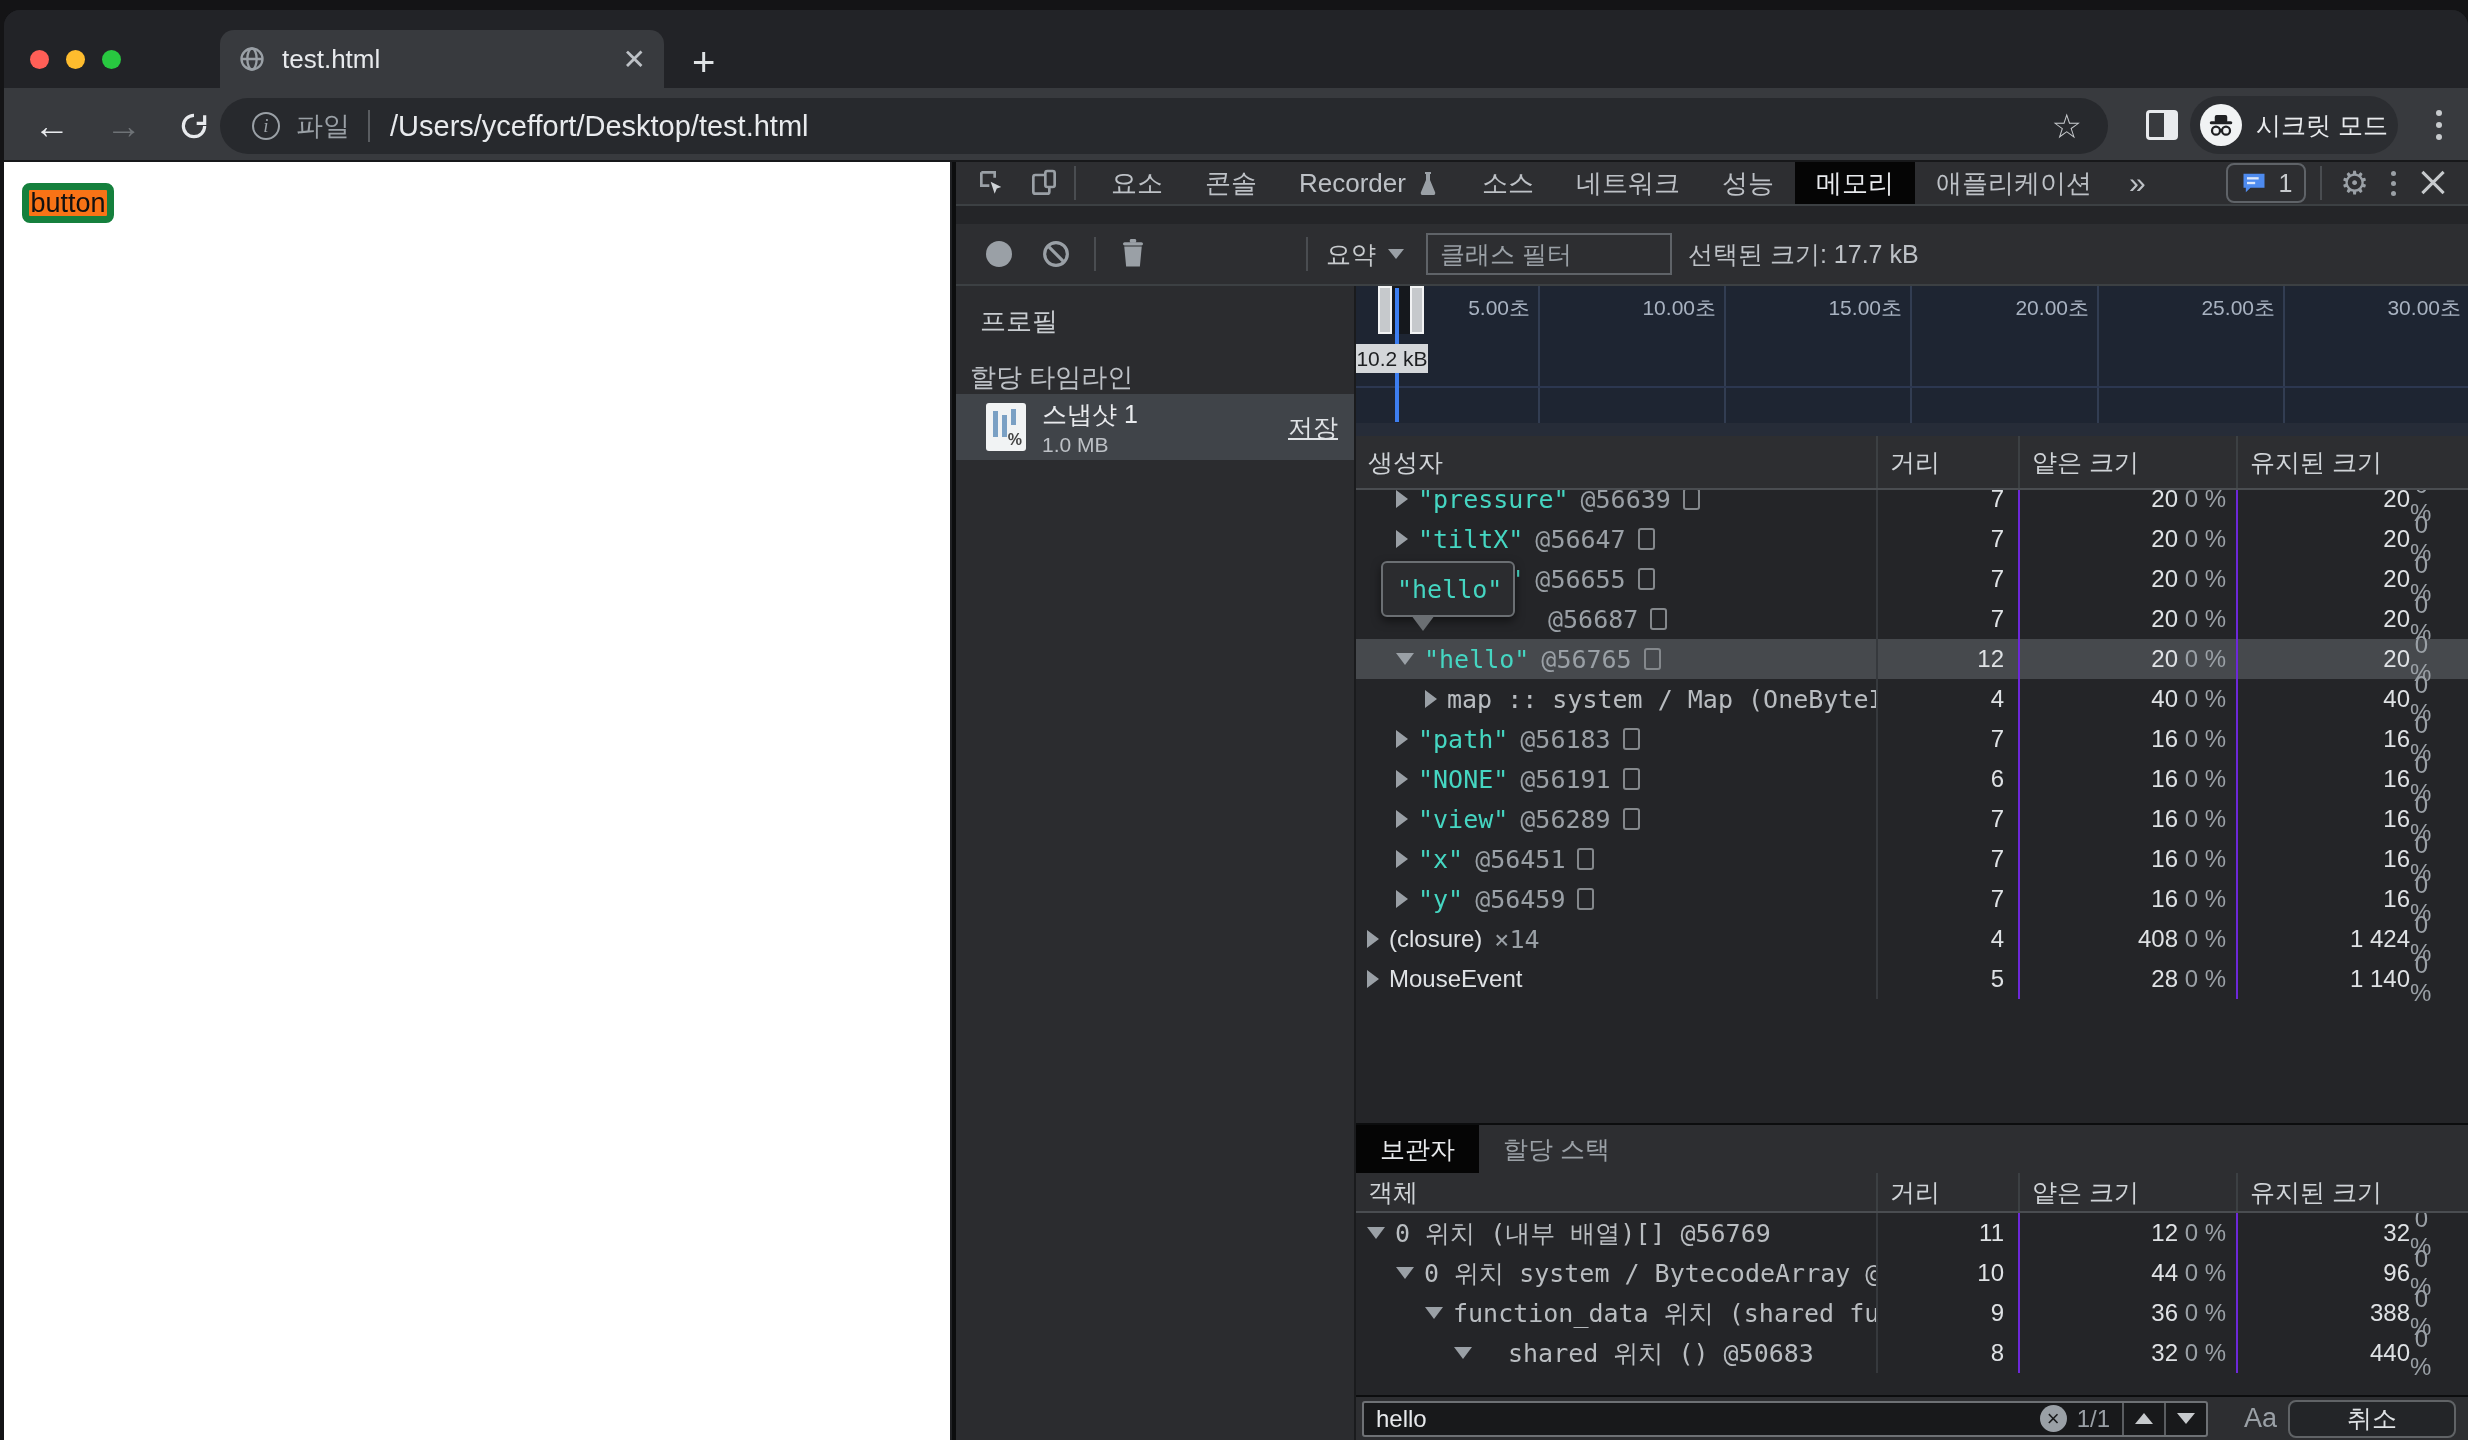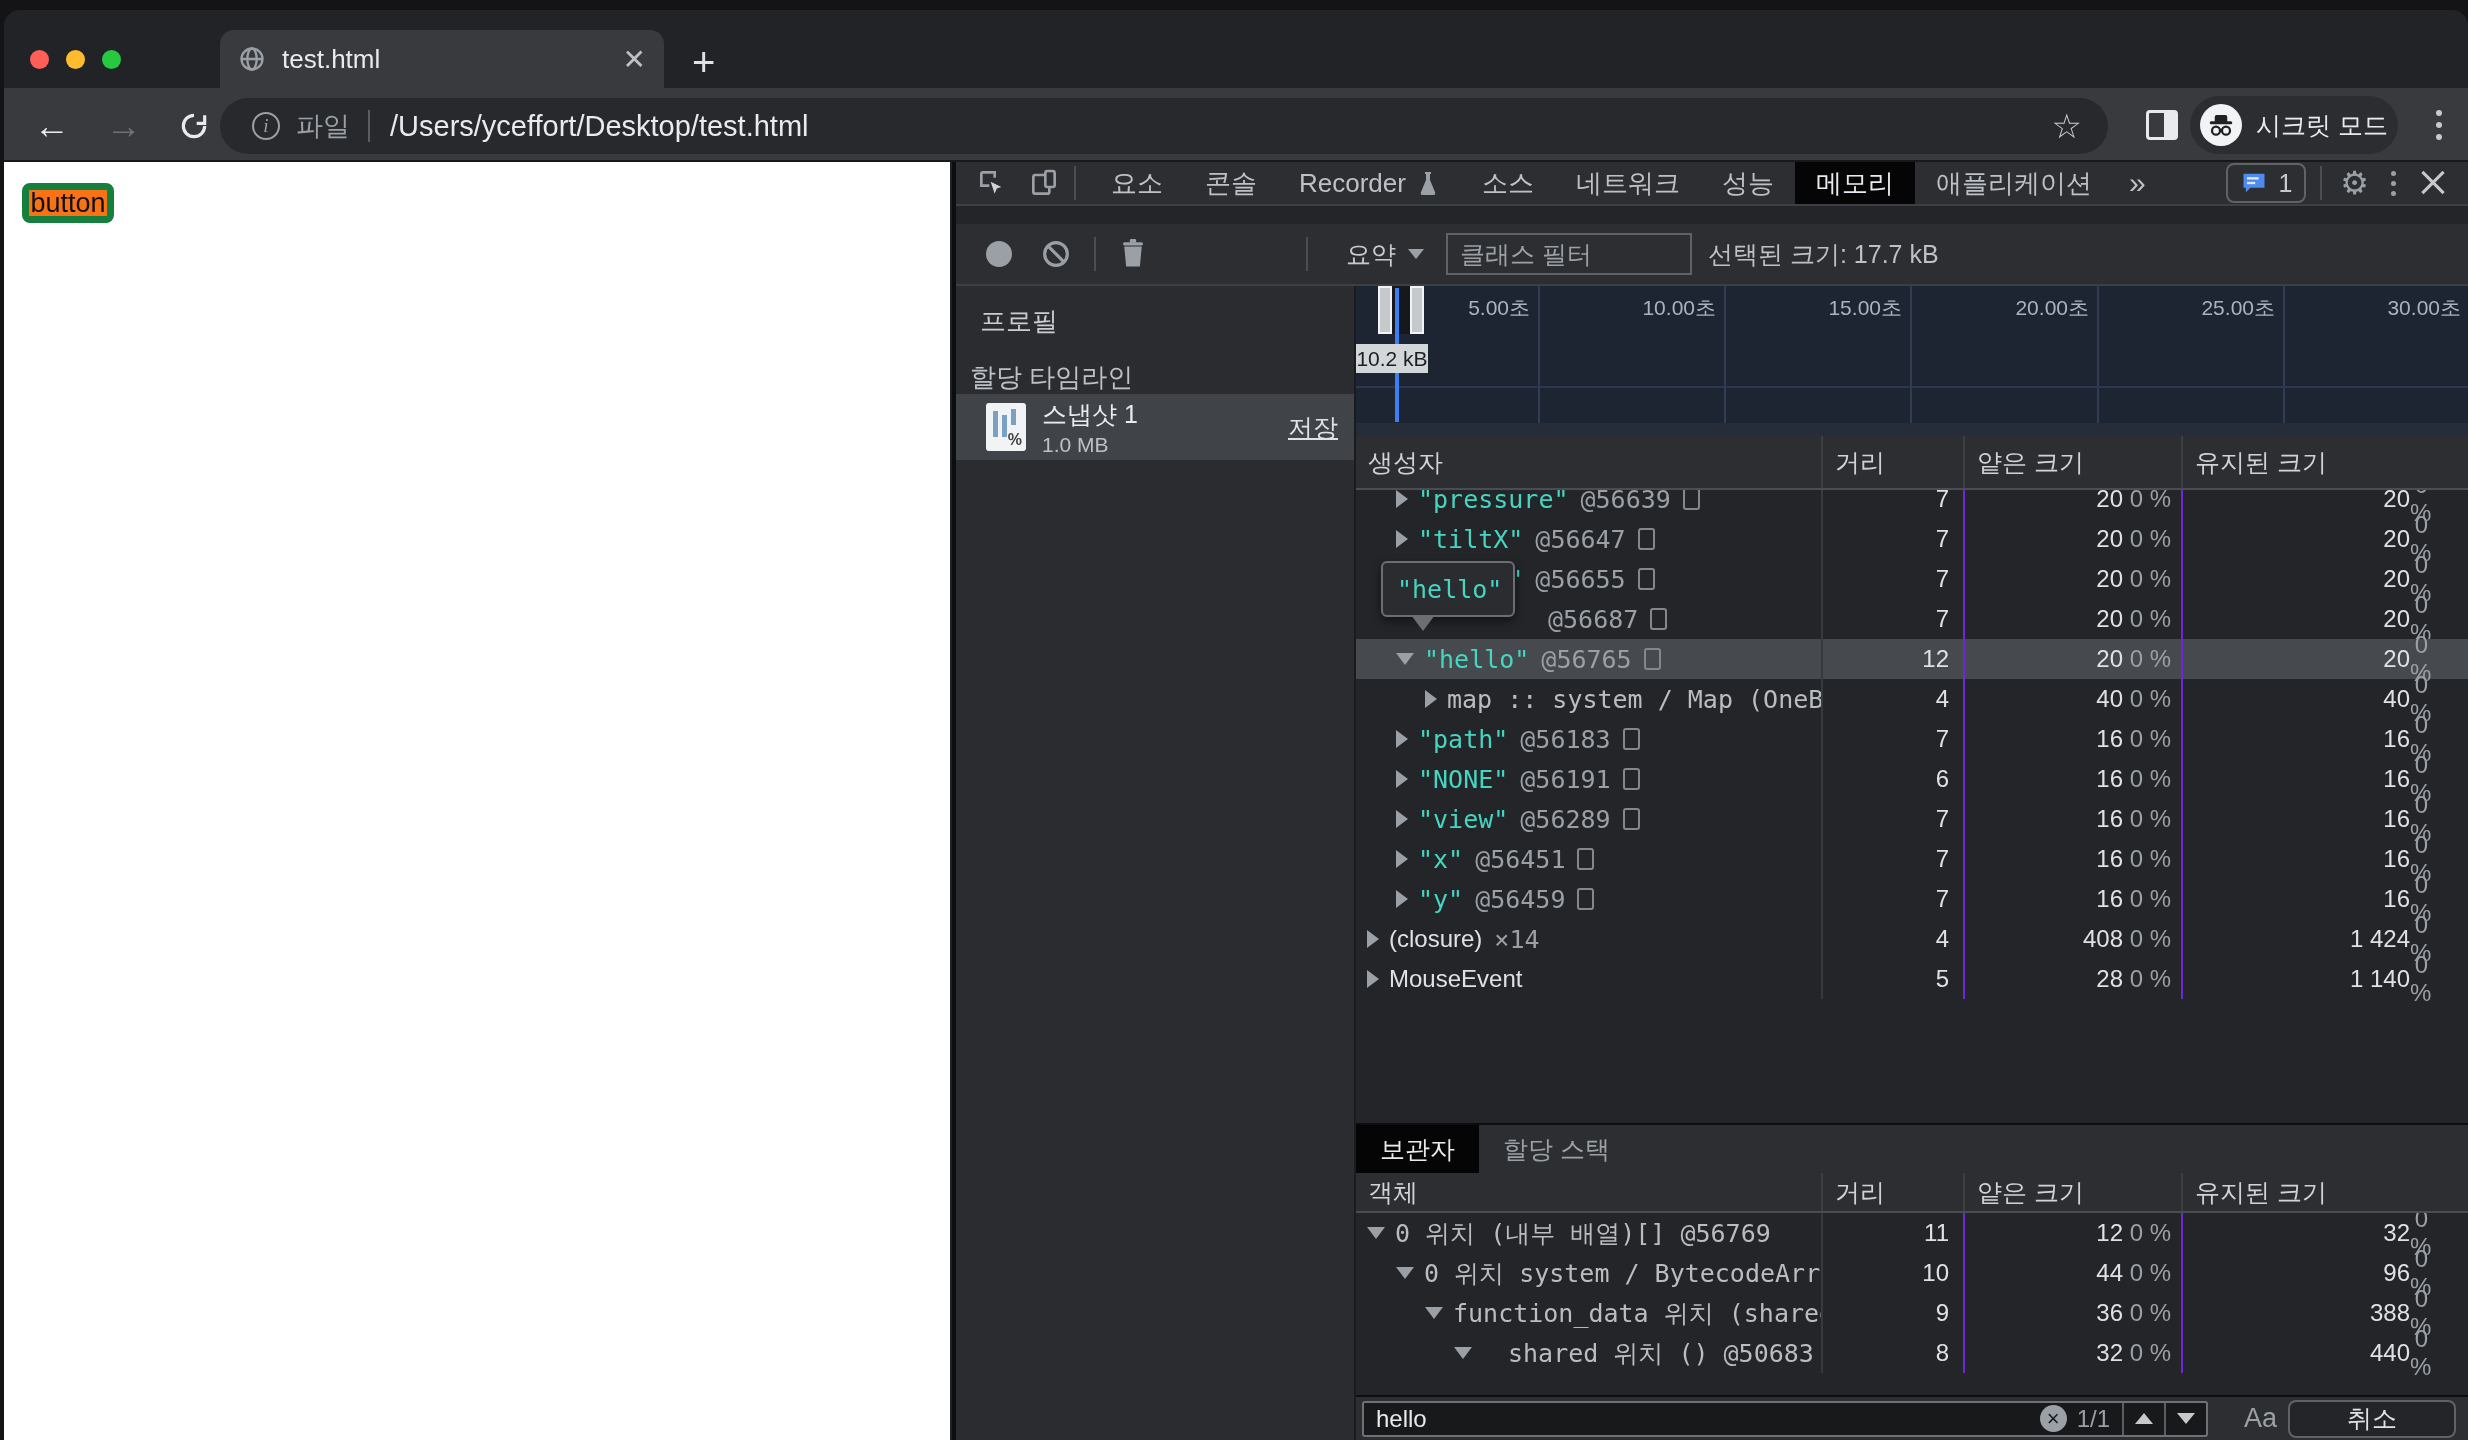--- a/index.html
+++ b/index.html
@@ -47,21 +47,21 @@
   .issues-btn{display:flex;align-items:center;gap:10px;border:2px solid #5f6368;border-radius:8px;height:40px;padding:0 12px;color:#c7cacd;font-size:25px}
   .gear{font-size:32px;color:#9aa0a6;margin:0 4px}
   .dt-kebab{display:flex;flex-direction:column;gap:5px;align-items:center;padding:0 18px}
   .dt-kebab i{width:5px;height:5px;border-radius:50%;background:#9aa0a6}
   .dt-close{position:relative;width:26px;height:26px;margin:0 22px 0 6px}
   .dt-close i{position:absolute;left:-2px;top:11px;width:30px;height:3px;background:#c7cacd}
   .dt-close i:first-child{transform:rotate(45deg)}.dt-close i:last-child{transform:rotate(-45deg)}
   
   .dt-toolbar{position:absolute;left:0;top:62px;right:0;height:62px;background:#2d2e31;border-bottom:2px solid #3c4043;display:flex;align-items:center}
   .rec-dot{width:26px;height:26px;border-radius:50%;background:#9aa0a6;margin-left:30px}
-  .summary-sel{display:flex;align-items:center;color:#c7cacd;font-size:25px;margin-left:24px}
+  .summary-sel{display:flex;align-items:center;color:#c7cacd;font-size:25px;margin-left:4px}
   .caret-d{width:0;height:0;border-left:8px solid transparent;border-right:8px solid transparent;border-top:10px solid #9aa0a6;margin-left:12px}
   .class-filter{width:246px;height:42px;border:2px solid #5f6368;background:transparent;margin-left:22px;color:#9aa0a6;font-size:25px;display:flex;align-items:center;padding:0 12px}
   .sel-size{color:#bdc1c6;font-size:25px;margin-left:16px}
   
   .dt-sidebar{position:absolute;left:0;top:124px;width:400px;bottom:0;background:#2b2c2f;border-right:2px solid #1a1b1d;color:#c9cdd1}
   .sb-h1{position:absolute;left:24px;top:18px;font-size:26px}
   .sb-h2{position:absolute;left:14px;top:74px;font-size:26px;color:#bdc1c6}
   .sb-item{position:absolute;left:0;right:0;top:108px;height:66px;background:#404449;display:flex;align-items:center}
   .snap-icon{width:40px;height:48px;background:#f1f3f4;border-radius:3px;margin-left:30px;position:relative;overflow:hidden}
   .snap-icon i{position:absolute;width:5px;background:#7aa0c4}
@@ -78,21 +78,21 @@
   .tl-hline{position:absolute;left:0;right:0;top:100px;height:2px;background:#2c3750}
   .tl-handle{position:absolute;top:0;width:14px;height:48px;background:#c6c9cc;border:2px solid #f2f3f4}
   .tl-gap{position:absolute;top:0;height:48px;background:#15181d}
   .tl-blue{position:absolute;top:2px;width:4px;height:134px;background:#3d7ef0}
   .tl-chip{position:absolute;left:0px;top:58px;width:72px;height:29px;background:#d4d7da;color:#1c1e20;font-size:21px;display:flex;align-items:center;justify-content:center}
   .tl-strip{position:absolute;left:0;right:0;bottom:0;height:13px;background:#262c38}
   
   .grid-header{position:absolute;left:0;right:0;height:54px;background:#2d2e31;border-bottom:2px solid #4a4d51;display:flex;color:#cfd3d7;font-size:25px}
   .gh-cell{display:flex;align-items:center;padding-left:12px;border-left:2px solid #3c4043;overflow:hidden;white-space:nowrap}
   .gh-cell:first-child{border-left:none;padding-left:12px;flex:1}
-  .col-d{width:142px}.col-s{width:218px}.col-r{width:287px}
+  .col-d{width:142px}.col-s{width:218px}.col-r{width:232px}
   .grid-body{position:absolute;left:0;right:0;overflow:hidden;background:#242528}
   .row{position:absolute;left:0;right:0;height:40px;display:flex;align-items:center;font-size:24px;color:#dfe2e5}
   .row.sel{background:#46494d}
   .cell-name{flex:1;display:flex;align-items:center;overflow:hidden;white-space:nowrap;font-family:"DejaVu Sans Mono",monospace;font-size:25px}
   .cell-num{width:142px;display:flex;align-items:center;justify-content:flex-end;padding-right:14px;border-left:2px solid #36393d;height:100%}
   .cell-sz{display:flex;align-items:center;height:100%;border-left:2px solid #6d28d9}
   .cell-sz .v{flex:1;text-align:right}
   .cell-sz .p{width:58px;text-align:right;color:#9aa0a6;padding-right:10px}
   .cell-sz.col-s .v{padding-right:0}
   .cell-sz.col-r .p{padding-right:40px;width:58px}

